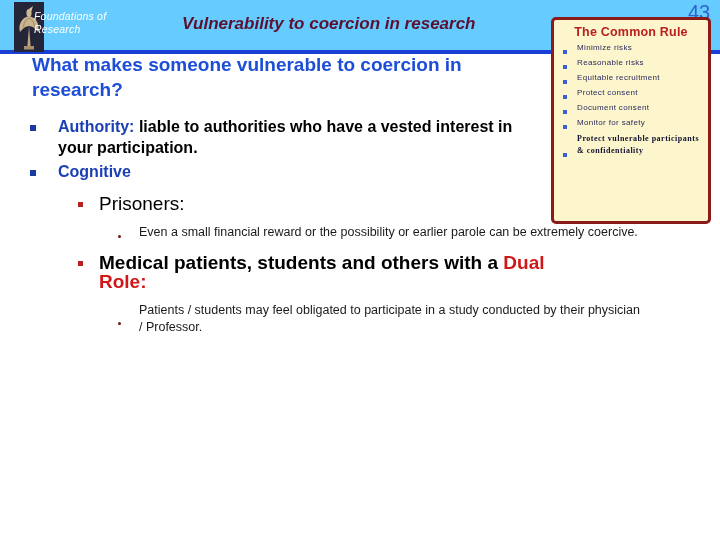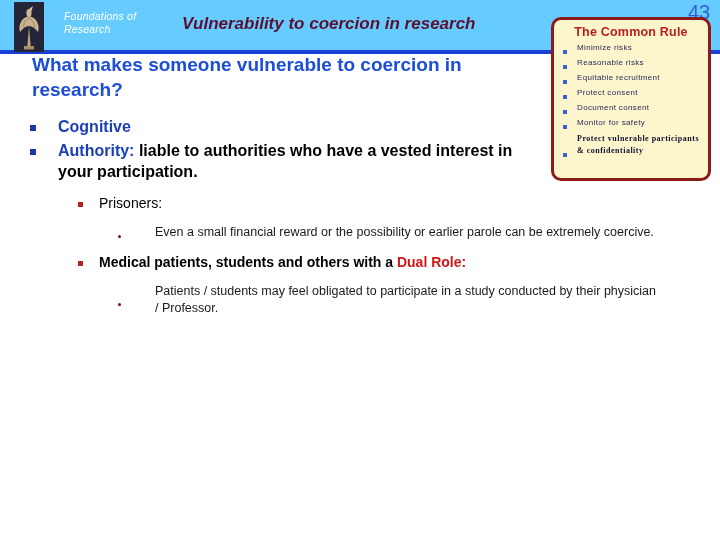--- a/index.html
+++ b/index.html
@@ -40,21 +40,21 @@
     top: 2px;
     width: 30px;
     height: 50px;
     background: #2a2a44;
     overflow: hidden;
   }
   #logo-mark svg { display: block; }
 
   #brand-text {
     position: absolute;
-    left: 64px;
+    left: 34px;
     top: 10px;
     width: 110px;
     font-size: 10.5px;
     font-style: italic;
     line-height: 13px;
     color: #ffffff;
     letter-spacing: 0.2px;
   }
 
   #slide-title {
@@ -75,24 +75,24 @@
     font-size: 20px;
     color: #2f5fd0;
   }
 
   
   #common-rule-box {
     position: absolute;
     left: 551px;
     top: 17px;
     width: 160px;
-    height: 164px;
+    height: 207px;
     background: #fdf6cc;
     border: 3px solid #8b1a1a;
-    border-radius: 10px;
+    border-radius: 5px;
     box-sizing: border-box;
     padding: 5px 6px 0 6px;
   }
   #common-rule-title {
     text-align: center;
     font-size: 12.5px;
     font-weight: bold;
     color: #b82020;
     letter-spacing: 0.2px;
     margin-bottom: 4px;
@@ -174,34 +174,33 @@
   }
   .lvl2 .bullet {
     width: 5px;
     height: 5px;
     background: #b52020;
     margin-top: 8px;
     margin-right: 16px;
     flex: 0 0 auto;
   }
   .lvl2 .text {
-    font-size: 14px;
+    font-size: 19px;
     line-height: 19px;
     color: #000000;
     width: 490px;
   }
   .accent-red { color: #d01818; font-weight: bold; margin-top: 30px; }
   .lvl2 .text.strong { font-weight: bold; }
 
   .lvl3 {
     display: flex;
     align-items: center;
     margin-top: 11px;
     margin-left: 88px;
-    gap: 16px;
   }
   .lvl3 .bullet {
     width: 3px;
     height: 3px;
     background: #6e1515;
     border-radius: 50%;
     margin-top: 8px;
     margin-right: 18px;
     flex: 0 0 auto;
   }
@@ -268,32 +267,32 @@
   </div>
 </div>
 
 <div id="body-heading">What makes someone vulnerable to coercion in research?</div>
 
 <div id="outline">
 
   <div class="lvl1">
     <span class="bullet"></span>
     <span class="text">
-      <span class="accent-blue">Cognitive</span>
-    </span>
-  </div>
-
-  <div class="lvl1">
-    <span class="bullet"></span>
-    <span class="text">
       <span class="accent-blue">Authority:</span>
       <span>liable to authorities who have a vested interest in your participation.</span>
     </span>
   </div>
 
+  <div class="lvl1">
+    <span class="bullet"></span>
+    <span class="text">
+      <span class="accent-blue">Cognitive</span>
+    </span>
+  </div>
+
   <div class="lvl2">
     <span class="bullet"></span>
     <span class="text">Prisoners:</span>
   </div>
 
   <div class="lvl3">
     <span class="bullet"></span>
     <span class="text">Even a small financial reward or the possibility or earlier parole can be extremely coercive.</span>
   </div>
 

